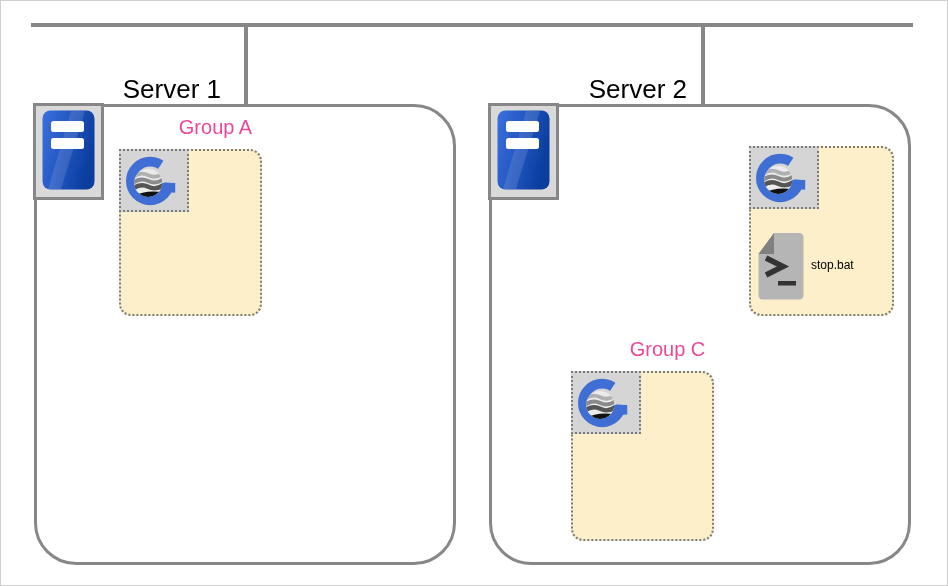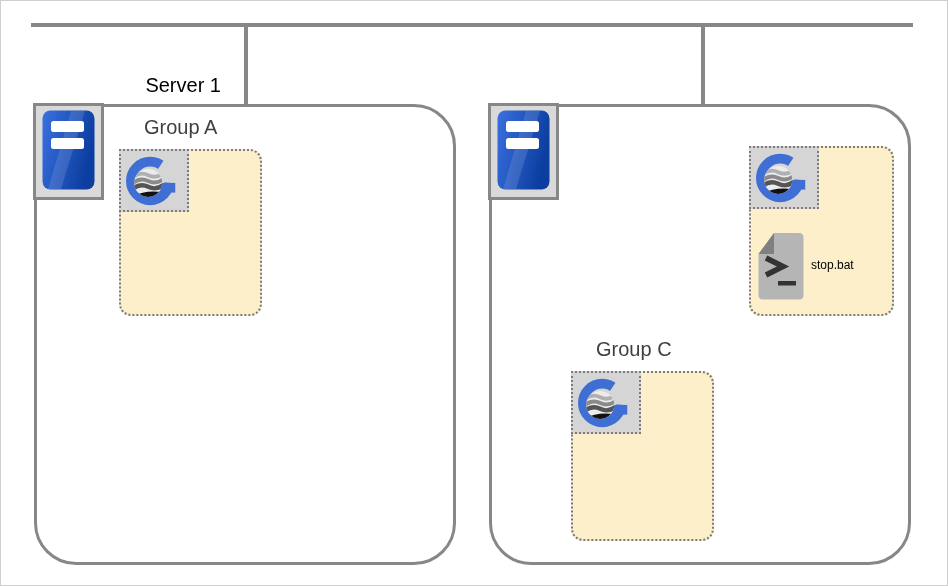--- a/index.html
+++ b/index.html
@@ -7,21 +7,21 @@
   .canvas{position:relative;width:948px;height:586px;box-sizing:border-box;
           border:1px solid #cfcfcf;background:#ffffff;overflow:hidden;}
 
   
   .bus{position:absolute;left:30px;top:22px;width:882px;height:4px;background:#878787;}
   .drop{position:absolute;top:22px;width:4px;height:84px;background:#878787;}
   .drop-1{left:243px;}
   .drop-2{left:700px;}
 
   .server-label{position:absolute;top:73px;width:108px;text-align:right;
-                font-size:20px;color:#000;white-space:nowrap;}
+                font-size:26px;color:#000;white-space:nowrap;}
   .server-label.s1{left:112px;}
   .server-label.s2{left:578px;}
 
   
   .server-box{position:absolute;box-sizing:border-box;width:422px;height:461px;top:103px;
               border:3px solid #878787;border-radius:42px;background:#fff;}
   .server-box.s1{left:33px;}
   .server-box.s2{left:488px;}
 
   
@@ -31,21 +31,21 @@
   .plaque.s1{left:32px;}
   .plaque.s2{left:487px;}
 
   
   .group-box{position:absolute;box-sizing:border-box;background:#fcefca;
              border:2px dotted #7b7b7b;border-radius:12px;}
   .group-box.ga{left:118px;top:148px;width:143px;height:167px;}
   .group-box.gb{left:748px;top:145px;width:145px;height:170px;}
   .group-box.gc{left:570px;top:370px;width:143px;height:170px;}
 
-  .group-label{position:absolute;font-size:20px;color:#404040;white-space:nowrap;}
+  .group-label{position:absolute;font-size:20px;color:#ec4899;text-align:center;white-space:nowrap;}
   .group-label.ga{left:143px;top:115px;width:143px;}
   .group-label.gb{left:773px;top:115px;width:145px;}
   .group-label.gc{left:595px;top:337px;width:143px;}
 
   
   .gicon{position:absolute;width:70px;height:63px;box-sizing:border-box;background:#d5d5d5;
          border:2px dotted #7b7b7b;display:flex;align-items:center;justify-content:center;}
   .gicon.ga{left:118px;top:148px;}
   .gicon.gb{left:748px;top:145px;}
   .gicon.gc{left:570px;top:370px;}
@@ -69,20 +69,21 @@
   </defs>
 </svg>
 
 <div class="canvas">
 
   <div class="bus"></div>
   <div class="drop drop-1"></div>
   <div class="drop drop-2"></div>
 
   <div class="server-label s1">Server 1</div>
+  <div class="server-label s2">Server 2</div>
 
   <div class="server-box s1"></div>
   <div class="server-box s2"></div>
 
   <div class="plaque s1">
     <span>
       <svg width="55" height="82" viewBox="0 0 55 82">
         <rect x="1.5" y="1.5" width="52" height="79" rx="8" fill="url(#towerGrad)"></rect>
         <path d="M30 2 L44 2 L20 80 L7 80 Z" fill="rgba(255,255,255,0.12)"></path>
         <rect x="10" y="12" width="33" height="11" rx="2.5" fill="#ffffff"></rect>

